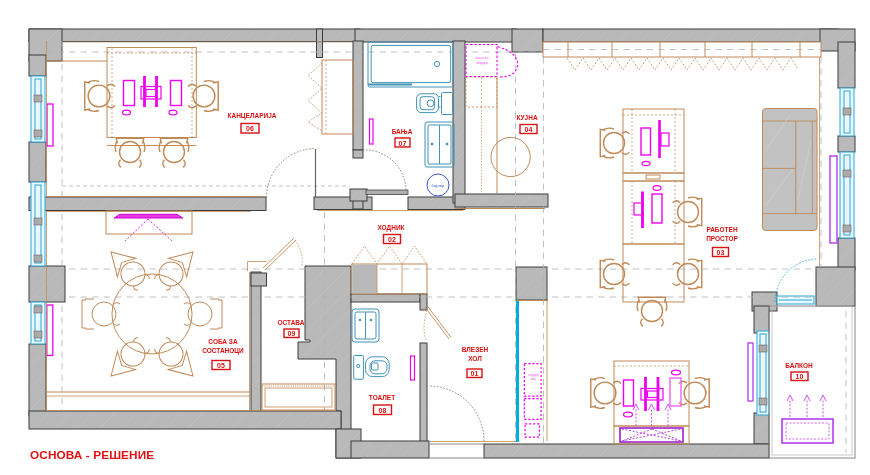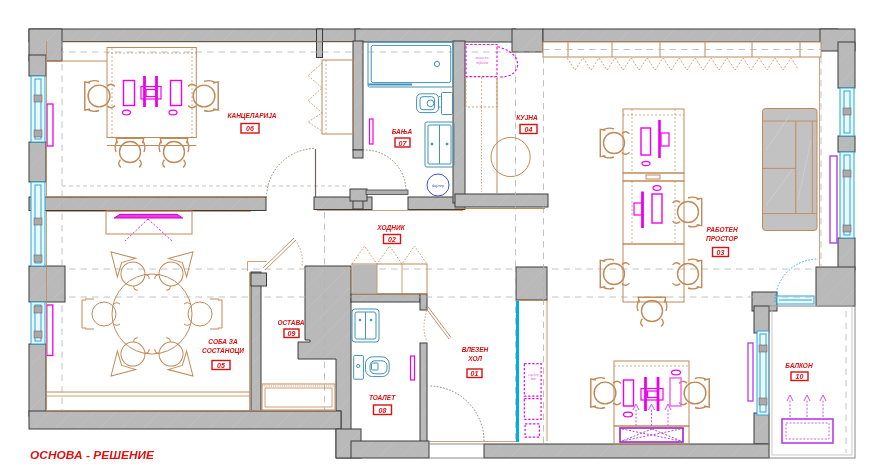--- a/index.html
+++ b/index.html
@@ -1,16 +1,16 @@
 <!DOCTYPE html>
 <html><head>
 <meta charset="utf-8">
 <style>
   html,body{margin:0;padding:0;background:#ffffff;}
-  #c{position:relative;width:870px;height:475px;font-family:"Liberation Sans",sans-serif;font-style:italic;}
+  #c{position:relative;width:870px;height:475px;font-family:"Liberation Sans",sans-serif;}
   svg{position:absolute;top:0;left:0;}
   text{font-family:"Liberation Sans",sans-serif;}
   .lbl{fill:#d91111;font-weight:bold;font-size:6.5px;text-anchor:middle;}
   .num{fill:#d91111;font-weight:bold;font-size:7px;text-anchor:middle;}
 </style>
 </head>
 <body>
 <div id="c">
 <svg width="870" height="475" viewBox="0 0 870 475">
 <defs>

